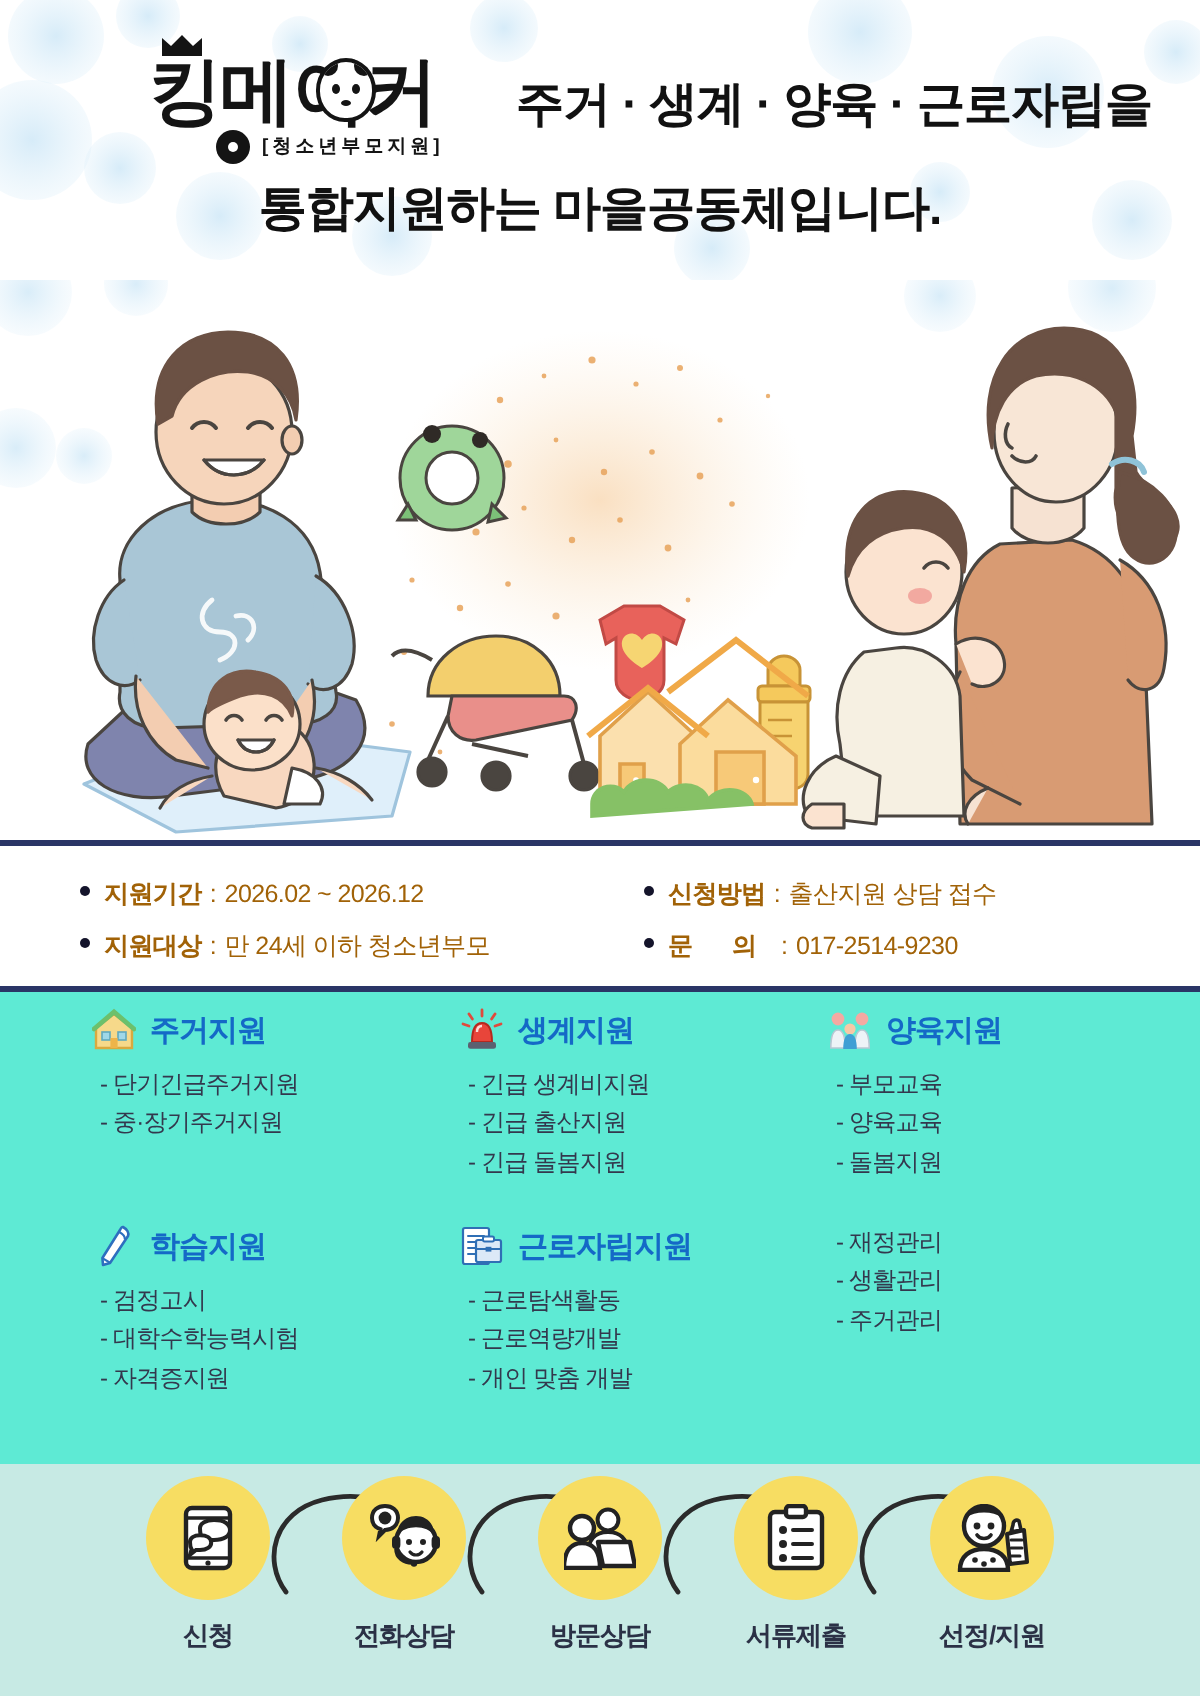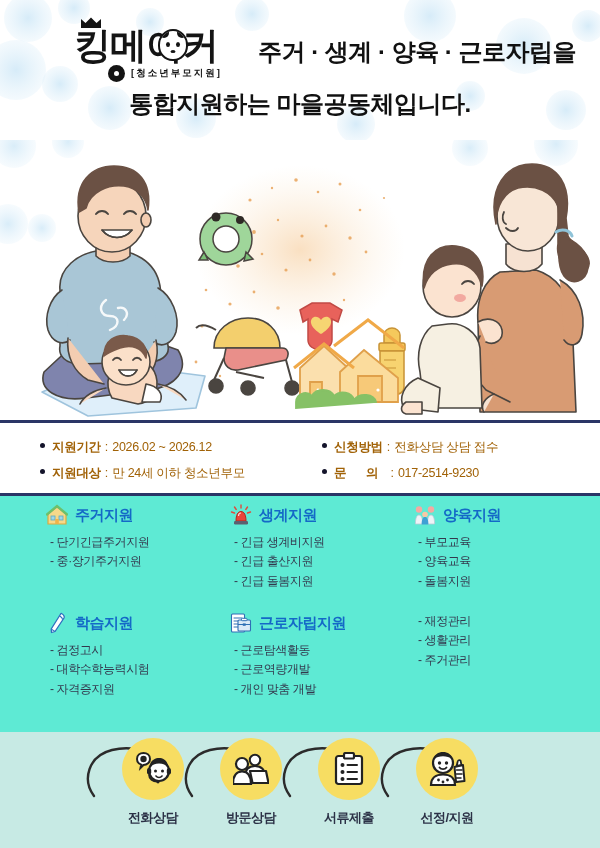--- a/index.html
+++ b/index.html
@@ -463,21 +463,21 @@
         <span class="info-sep">:</span>
         <span class="info-value">만 24세 이하 청소년부모</span>
       </div>
     </div>
 
     <div class="info-col right">
       <div class="info-row">
         <span class="info-bullet"></span>
         <span class="info-label">신청방법</span>
         <span class="info-sep">:</span>
-        <span class="info-value">전화상담 상담 접수</span>
+        <span class="info-value">출산지원 상담 접수</span>
       </div>
       <div class="info-row">
         <span class="info-bullet"></span>
         <span class="info-label spaced">문 의</span>
         <span class="info-sep">:</span>
         <span class="info-value">017-2514-9230</span>
       </div>
     </div>
   </div>
 
@@ -600,20 +600,33 @@
           <li>- 주거관리</li>
         </ul>
       </div>
 
     </div>
   </div>
 
   <div class="process">
     <div class="proc-track">
 
+      <div class="proc-step">
+
+        <div class="proc-circle">
+          <svg width="34" height="34" viewBox="0 0 34 34">
+            <rect x="6" y="2" width="22" height="30" rx="3" fill="#ffffff" stroke="#222" stroke-width="2.2"></rect>
+            <path d="M6 7 H28 M6 27 H28" stroke="#222" stroke-width="1.8"></path>
+            <circle cx="17" cy="29.5" r="1.3" fill="#222"></circle>
+            <path d="M13 12 C13 9.6 16 8 20 8 C25 8 28 10 28 13 C28 16 25 18 20 18 L17 18 L13 21 L14.3 17.6 C13.5 16.4 13 14.8 13 12 Z" fill="#ffffff" stroke="#222" stroke-width="2"></path>
+            <path d="M8 19 C8 17 10 15.6 13 15.6 C16.4 15.6 18.6 17 18.6 19.2 C18.6 21.4 16.4 23 13 23 L11 23 L8 25.4 L8.8 22.6 C8.3 21.8 8 20.6 8 19 Z" fill="#ffffff" stroke="#222" stroke-width="2"></path>
+          </svg>
+        </div>
+        <div class="proc-label">신청</div>
+      </div>
 
       <div class="proc-step">
         <svg class="proc-arrow" viewBox="0 0 106 70">
           <path d="M20 56 C8 40 14 16 38 10 C62 4 84 14 92 30" fill="none" stroke="#2b2b2b" stroke-width="2.4" stroke-linecap="round"></path>
           <path d="M86 22 L95 33 L82 35 Z" fill="#2b2b2b"></path>
         </svg>
         <div class="proc-circle">
           <svg width="36" height="34" viewBox="0 0 36 34">
             <path d="M2 7 C2 3 5 1 8.5 1 C12 1 15 3 15 7 C15 10.6 12 13 8.5 13 L5.5 16 L6.2 12.6 C3.6 11.7 2 9.6 2 7 Z" fill="#ffffff" stroke="#222" stroke-width="2"></path>
             <circle cx="8.5" cy="7" r="3.2" fill="#222"></circle>

